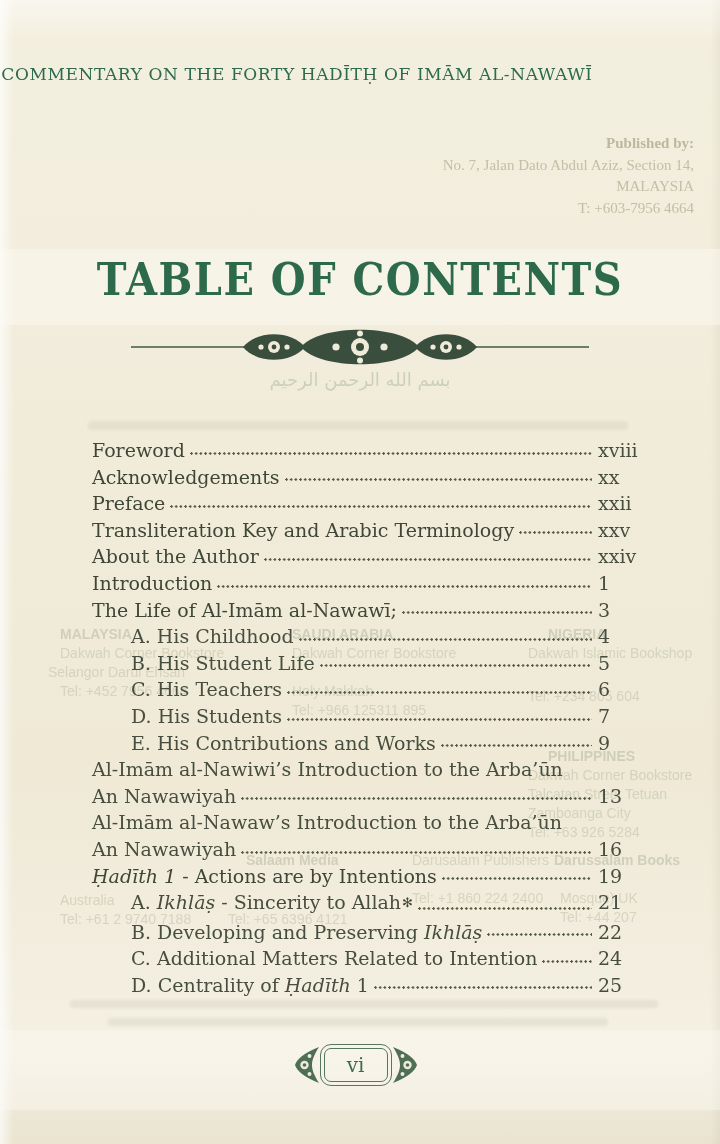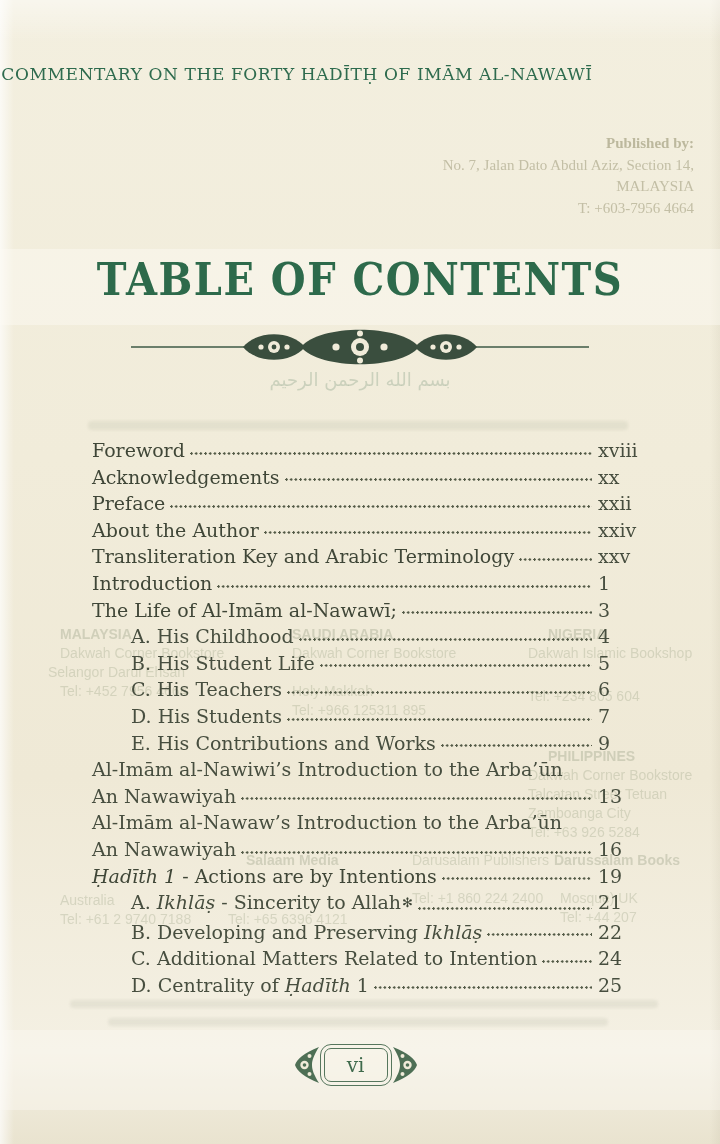--- a/index.html
+++ b/index.html
@@ -183,29 +183,29 @@
       <span class="num">xx</span>
     </div>
 
     <div class="row bold">
       <span class="label"><span>Preface</span></span>
       <span class="leader"></span>
       <span class="num">xxii</span>
     </div>
 
     <div class="row bold">
+      <span class="label"><span>Transliteration Key and Arabic Terminology</span></span>
+      <span class="leader"></span>
+      <span class="num">xxv</span>
+    </div>
+
+    <div class="row bold">
       <span class="label"><span>About the Author</span></span>
       <span class="leader"></span>
       <span class="num">xxiv</span>
-    </div>
-
-    <div class="row bold">
-      <span class="label"><span>Transliteration Key and Arabic Terminology</span></span>
-      <span class="leader"></span>
-      <span class="num">xxv</span>
     </div>
 
     <div class="row bold">
       <span class="label"><span>Introduction</span></span>
       <span class="leader"></span>
       <span class="num">1</span>
     </div>
 
     <div class="row bold">
       <span class="label"><span>The Life of Al-Imām al-Nawawī;</span></span>

